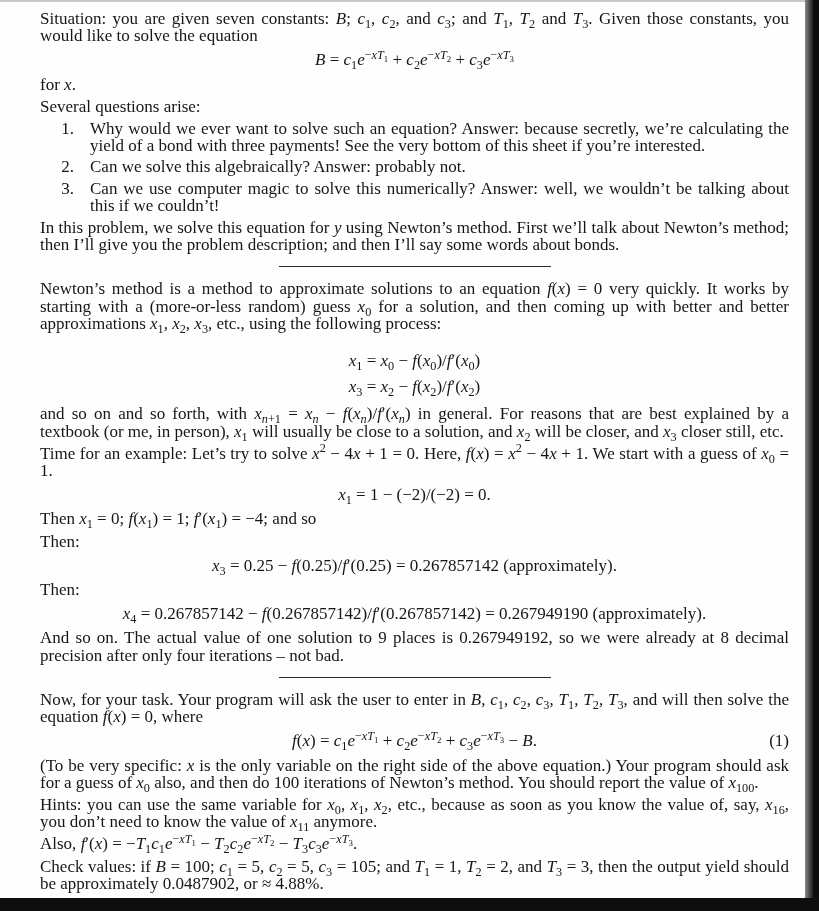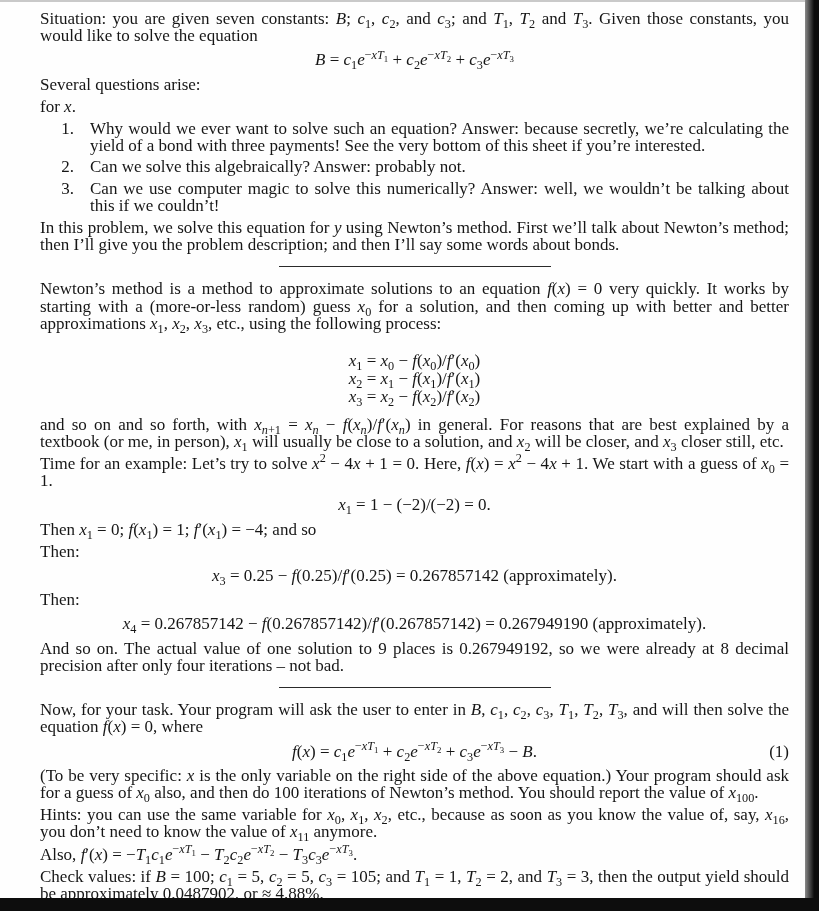--- a/index.html
+++ b/index.html
@@ -12,21 +12,21 @@
     overflow:hidden;
   }
   .page { position:absolute; inset:0; background:#fefefe; }
   .content {
     position:absolute; left:40px; right:30px; top:5px;
     font-size:17px; line-height:17.2px; text-align:justify;
   }
   p { margin:5px 0; }
   .eq { text-align:center; margin:7px 0; }
   .eq-block { margin:20px 0 10px; }
-  .eq-block .eq { margin:1px 0; }
+  .eq-block .eq { margin:9px 0; }
   ul.qlist { list-style:none; margin:3px 0; }
   ul.qlist li { display:flex; margin:4px 0; }
   .num { width:20px; text-align:right; margin-left:14px; flex:none; }
   .itext { margin-left:16px; flex:1; text-align:justify; }
   .rule { width:272px; height:1px; background:#2a2a2a; margin:13px auto; }
   sub, sup { line-height:0; font-size:72%; }
   i { font-style:italic; }
   .eq-numbered { position:relative; }
   .eq-number { position:absolute; right:0; top:0; }
   .edge-top { position:absolute; top:0; left:0; right:0; height:2px; background:#c9c9c9; z-index:5; }
@@ -35,22 +35,22 @@
   .edge-bottom { position:absolute; left:0; right:0; bottom:0; height:13px; background:#0d0d0d; z-index:6; }
 </style>
 </head>
 <body>
 
 <div class="page">
   <div class="content">
 
     <p>Situation: you are given seven constants: <i>B</i>; <i>c</i><sub>1</sub>, <i>c</i><sub>2</sub>, and <i>c</i><sub>3</sub>; and <i>T</i><sub>1</sub>, <i>T</i><sub>2</sub> and <i>T</i><sub>3</sub>. Given those constants, you would like to solve the equation</p>
     <div class="eq"><i>B</i> = <i>c</i><sub>1</sub><i>e</i><sup>−<i>xT</i><sub>1</sub></sup> + <i>c</i><sub>2</sub><i>e</i><sup>−<i>xT</i><sub>2</sub></sup> + <i>c</i><sub>3</sub><i>e</i><sup>−<i>xT</i><sub>3</sub></sup></div>
+    <p>for <i>x</i>.</p>
     <p>Several questions arise:</p>
-    <p>for <i>x</i>.</p>
 
     <ul class="qlist">
       <li>
         <span class="num">1.</span>
         <span class="itext">Why would we ever want to solve such an equation? Answer: because secretly, we’re calculating the yield of a bond with three payments! See the very bottom of this sheet if you’re interested.</span>
       </li>
       <li>
         <span class="num">2.</span>
         <span class="itext">Can we solve this algebraically? Answer: probably not.</span>
       </li>
@@ -61,21 +61,20 @@
     </ul>
 
     <p>In this problem, we solve this equation for <i>y</i> using Newton’s method. First we’ll talk about Newton’s method; then I’ll give you the problem description; and then I’ll say some words about bonds.</p>
 
     <div class="rule"></div>
 
     <p>Newton’s method is a method to approximate solutions to an equation <i>f</i>(<i>x</i>) = 0 very quickly. It works by starting with a (more-or-less random) guess <i>x</i><sub>0</sub> for a solution, and then coming up with better and better approximations <i>x</i><sub>1</sub>, <i>x</i><sub>2</sub>, <i>x</i><sub>3</sub>, etc., using the following process:</p>
 
     <div class="eq-block">
       <div class="eq"><i>x</i><sub>1</sub> = <i>x</i><sub>0</sub> − <i>f</i>(<i>x</i><sub>0</sub>)/<i>f</i>′(<i>x</i><sub>0</sub>)</div>
-      <div class="eq"><i>x</i><sub>2</sub> = <i>x</i><sub>1</sub> − <i>f</i>(<i>x</i><sub>1</sub>)/<i>f</i>′(<i>x</i><sub>1</sub>)</div>
       <div class="eq"><i>x</i><sub>3</sub> = <i>x</i><sub>2</sub> − <i>f</i>(<i>x</i><sub>2</sub>)/<i>f</i>′(<i>x</i><sub>2</sub>)</div>
     </div>
 
     <p>and so on and so forth, with <i>x</i><sub><i>n</i>+1</sub> = <i>x</i><sub><i>n</i></sub> − <i>f</i>(<i>x</i><sub><i>n</i></sub>)/<i>f</i>′(<i>x</i><sub><i>n</i></sub>) in general. For reasons that are best explained by a textbook (or me, in person), <i>x</i><sub>1</sub> will usually be close to a solution, and <i>x</i><sub>2</sub> will be closer, and <i>x</i><sub>3</sub> closer still, etc.</p>
     <p>Time for an example: Let’s try to solve <i>x</i><sup>2</sup> − 4<i>x</i> + 1 = 0. Here, <i>f</i>(<i>x</i>) = <i>x</i><sup>2</sup> − 4<i>x</i> + 1. We start with a guess of <i>x</i><sub>0</sub> = 1.</p>
     <div class="eq"><i>x</i><sub>1</sub> = 1 − (−2)/(−2) = 0.</div>
     <p>Then <i>x</i><sub>1</sub> = 0; <i>f</i>(<i>x</i><sub>1</sub>) = 1; <i>f</i>′(<i>x</i><sub>1</sub>) = −4; and so</p>
     <p>Then:</p>
     <div class="eq"><i>x</i><sub>3</sub> = 0.25 − <i>f</i>(0.25)/<i>f</i>′(0.25) = 0.267857142 (approximately).</div>
     <p>Then:</p>

